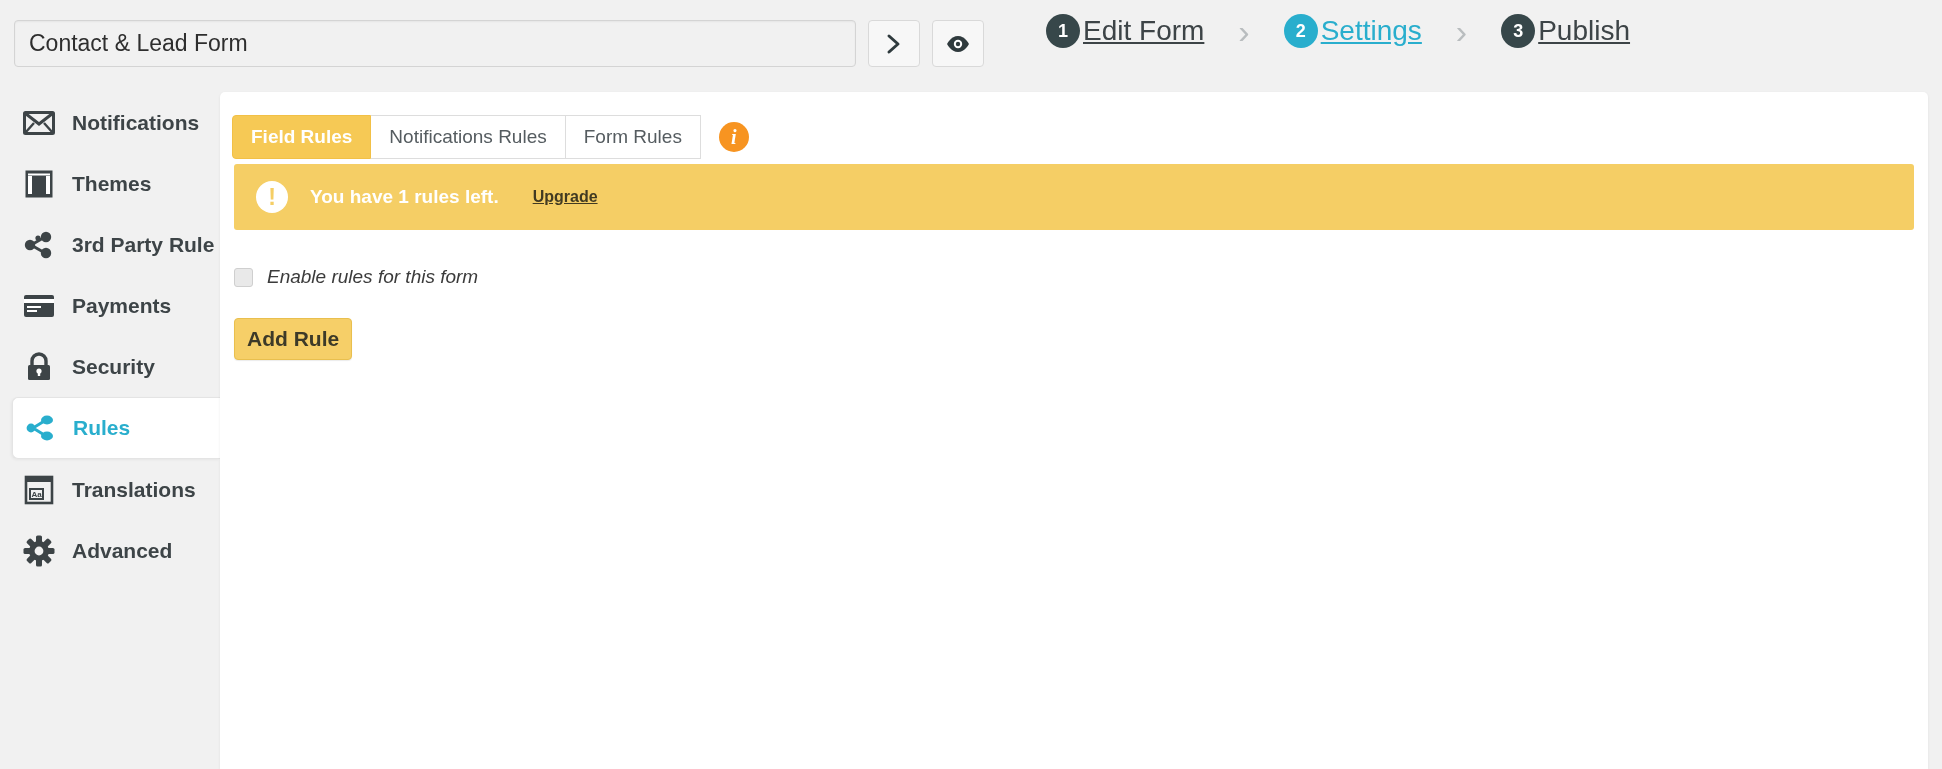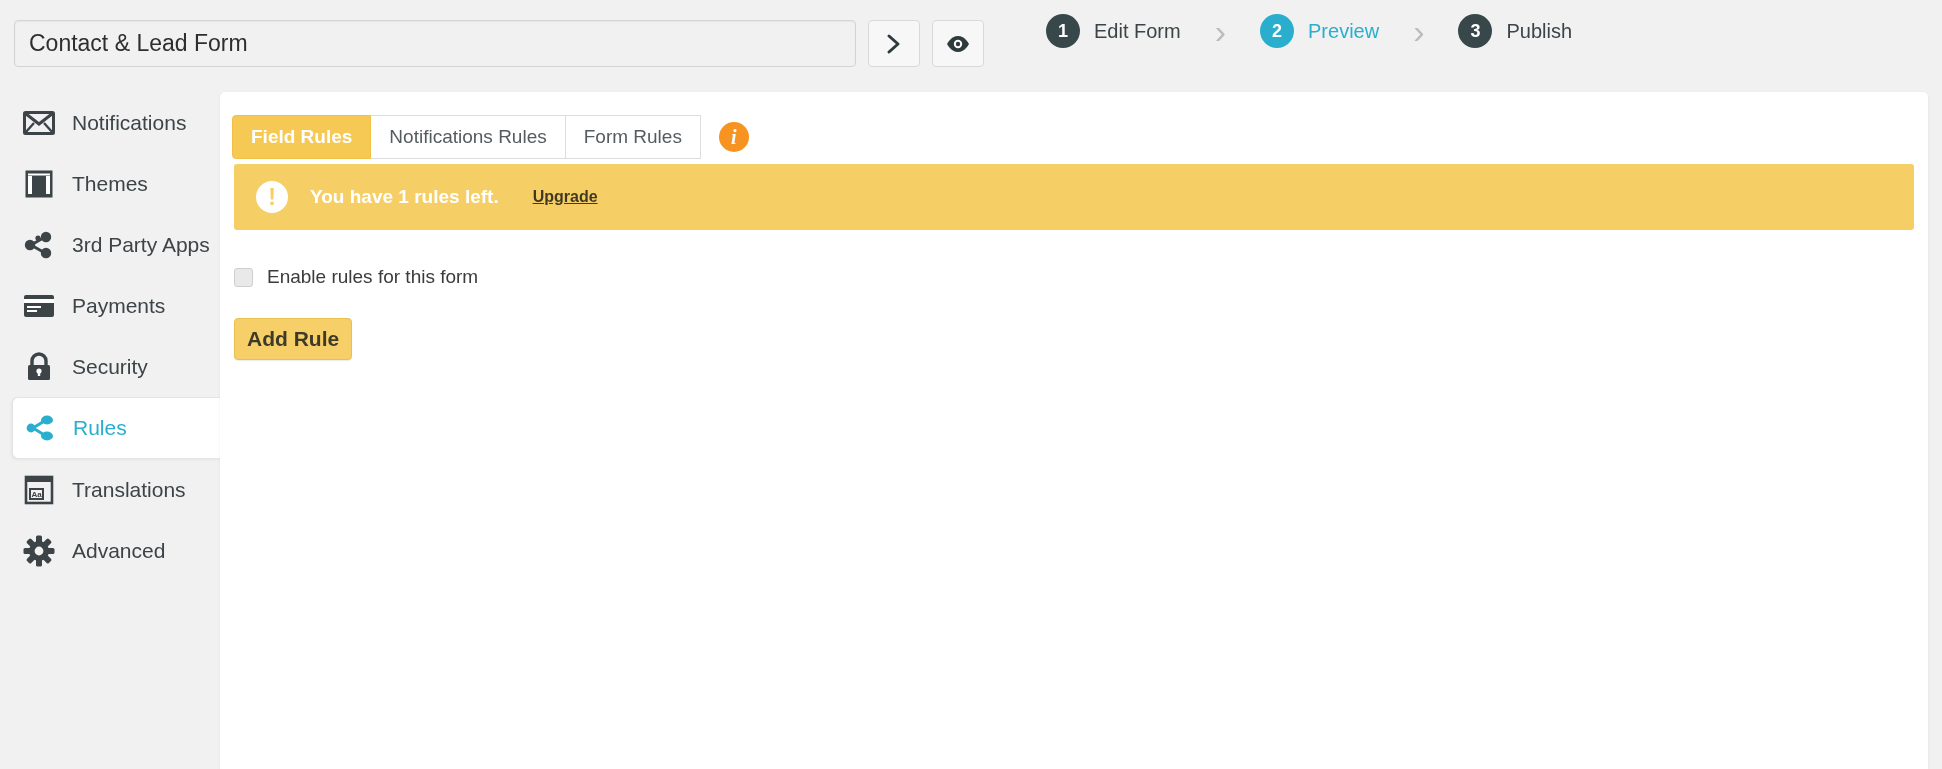--- a/index.html
+++ b/index.html
@@ -50,23 +50,24 @@
   .step { display: flex; align-items: center; }
   .step-circle {
     width: 34px; height: 34px; border-radius: 50%;
     color: #ffffff; font-size: 18px; font-weight: bold;
     display: flex; align-items: center; justify-content: center;
     flex: 0 0 auto;
   }
   .step-circle.dark { background: #37474a; }
   .step-circle.active { background: #29aecd; }
   .step-label {
-    margin-left: 14px;
-    font-size: 20px; color: #3d4447;
+    margin-left: 3px;
+    font-size: 28px; color: #3d4447;
     white-space: nowrap;
+    text-decoration: underline;
   }
   .step-label.active { color: #29aecd; }
   .step-sep {
     margin: 0 34px;
     color: #b9bdbf;
     font-size: 34px;
     font-weight: 300;
     line-height: 1;
   }
 
@@ -84,21 +85,21 @@
     cursor: pointer;
   }
   .side-item .s-icon {
     width: 34px; height: 34px;
     flex: 0 0 34px;
     display: flex; align-items: center; justify-content: center;
   }
   .side-item .s-label {
     margin-left: 16px;
     font-size: 21px;
-    font-weight: normal;
+    font-weight: bold;
     color: #3d4447;
     white-space: nowrap;
   }
   .side-item.active {
     margin-left: 12px;
     width: 208px;
     background: #ffffff;
     border-radius: 6px 0 0 6px;
     border: 1px solid #e4e4e4;
     border-right: none;
@@ -208,21 +209,21 @@
     font-size: 16px;
     font-weight: bold;
     text-decoration: underline;
     cursor: pointer;
   }
 
   
   .check-row {
     margin-top: 36px;
     padding-left: 14px;
-    display: flex; align-items: center;
+    display: flex; align-items: center; font-style: italic;
   }
   .cbox {
     width: 19px; height: 19px;
     background: #e9e9e9;
     border: 1px solid #cfcfcf;
     border-radius: 3px;
     cursor: pointer;
     flex: 0 0 auto;
   }
   .check-label {
@@ -275,21 +276,21 @@
 
     <div class="step">
       <div class="step-circle dark">1</div>
       <div class="step-label">Edit Form</div>
     </div>
 
     <div class="step-sep">›</div>
 
     <div class="step">
       <div class="step-circle active">2</div>
-      <div class="step-label active">Preview</div>
+      <div class="step-label active">Settings</div>
     </div>
 
     <div class="step-sep">›</div>
 
     <div class="step">
       <div class="step-circle dark">3</div>
       <div class="step-label">Publish</div>
     </div>
 
   </div>
@@ -323,21 +324,21 @@
   <div class="side-item">
     <span class="s-icon">
       <svg width="32" height="30" viewBox="0 0 32 30">
         <path d="M8 15 L22 7 M8 15 L22 23" stroke="#3d4447" stroke-width="3"></path>
         <circle cx="7" cy="15" r="5.2" fill="#3d4447"></circle>
         <circle cx="23" cy="7" r="5.2" fill="#3d4447"></circle>
         <circle cx="23" cy="23" r="5.2" fill="#3d4447"></circle>
         <circle cx="15" cy="8" r="2.6" fill="#3d4447"></circle>
       </svg>
     </span>
-    <span class="s-label">3rd Party Apps</span>
+    <span class="s-label">3rd Party Rule</span>
   </div>
 
   <div class="side-item">
     <span class="s-icon">
       <svg width="32" height="24" viewBox="0 0 32 24">
         <rect x="1" y="1" width="30" height="22" rx="2" fill="#3d4447"></rect>
         <rect x="1" y="5" width="30" height="4" fill="#ffffff"></rect>
         <rect x="4" y="12" width="14" height="2" fill="#ffffff"></rect>
         <rect x="4" y="16" width="10" height="2" fill="#ffffff"></rect>
       </svg>

